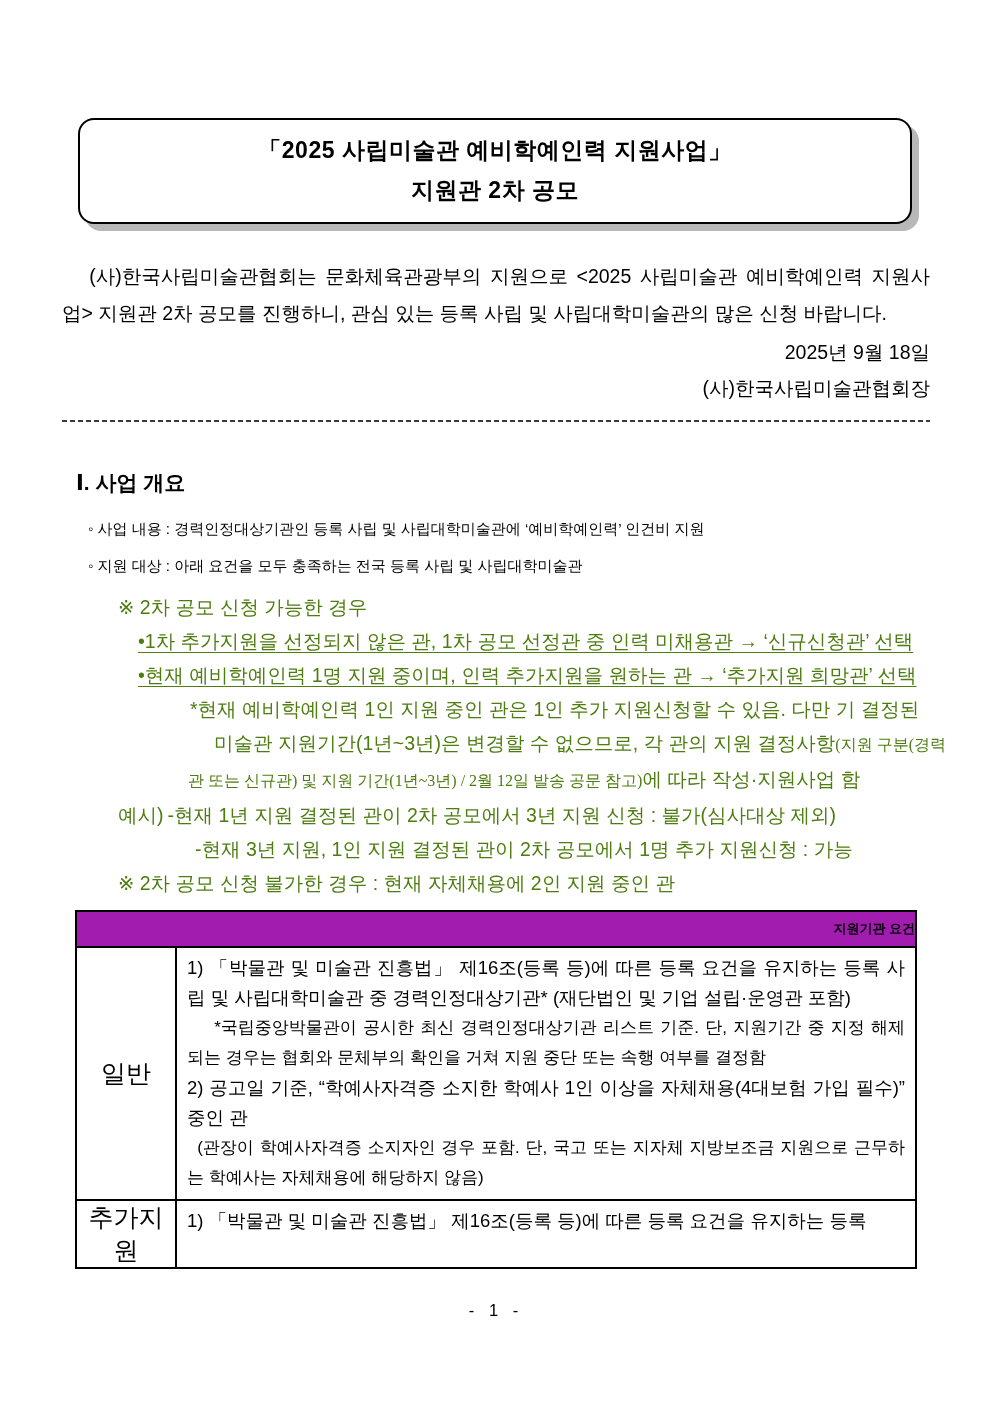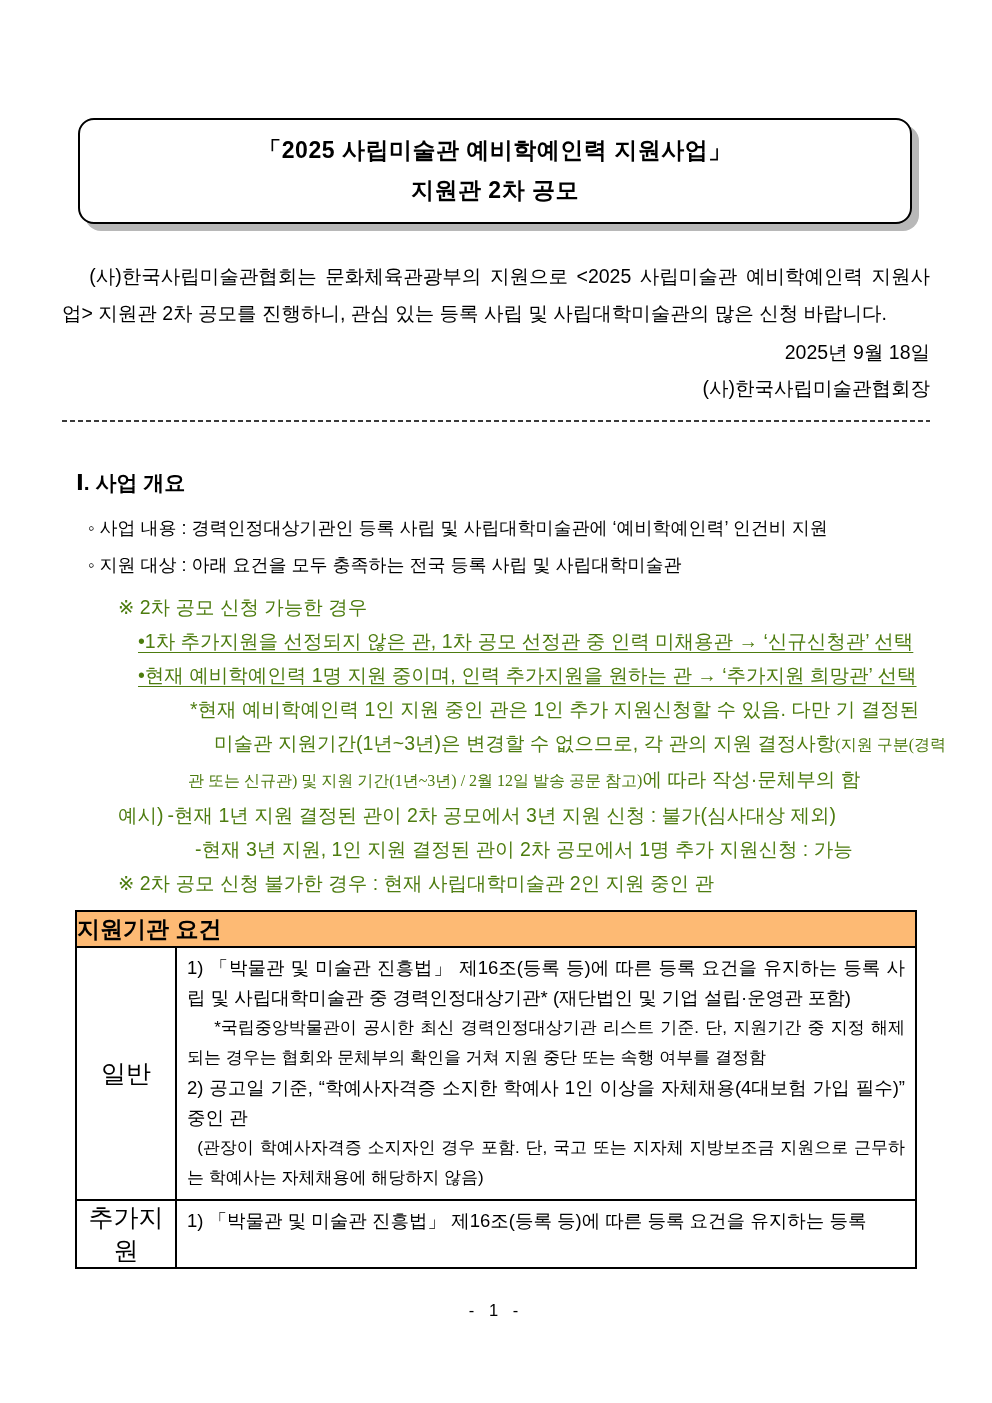--- a/index.html
+++ b/index.html
@@ -37,21 +37,21 @@
   .date-line { margin-top:2px; }
 
   .dashed-sep {
     margin-top:14px;
     height:2px;
     background:repeating-linear-gradient(90deg,#3a3a3a 0 5px,transparent 5px 8px);
   }
 
   
   .section-heading { margin:46px 0 8px 14px; font-size:21px; font-weight:bold; line-height:30px; }
-  .bullet-line { margin-top:0; margin-left:26px; font-size:18px; line-height:37px; white-space:nowrap; }
+  .bullet-line { margin-top:0; margin-left:26px; font-size:15px; line-height:37px; white-space:nowrap; }
   .bullets { margin-top:12px; }
 
   
   .blue-block { margin-top:6px; color:#4d7c0f; font-size:19.5px; }
   .blue-block .ln { line-height:34px; white-space:nowrap; }
   .ind-note   { margin-left:56px; }
   .ind-bullet { margin-left:76px; text-decoration:underline; text-underline-offset:4px; }
   .ind-d1 { margin-left:128px; }
   .ind-d2 { margin-left:152px; }
   .ind-d3 { margin-left:126px; }
@@ -64,23 +64,23 @@
   .req-table {
     margin:10px 13px 0 13px;
     width:842px;
     border-collapse:collapse;
     table-layout:fixed;
   }
   .req-table th, .req-table td {
     border:2px solid #000;
   }
   .req-table th {
-    background:#fdba74;
-    font-size:23px; font-weight:bold;
-    height:36px; text-align:left; vertical-align:middle;
+    background:#a21caf;
+    font-size:13px; font-weight:bold;
+    height:36px; text-align:right; vertical-align:middle;
   }
   .label-col { width:100px; }
   .label-cell {
     text-align:center; vertical-align:middle;
     font-size:25px;
   }
   .body-cell {
     padding:5px 10px 6px 10px;
     font-size:18.5px; line-height:30px;
     text-align:justify; word-break:break-all;
@@ -123,24 +123,24 @@
       <div class="bullet-line">◦ 사업 내용 : 경력인정대상기관인 등록 사립 및 사립대학미술관에 ‘예비학예인력’ 인건비 지원</div>
       <div class="bullet-line">◦ 지원 대상 : 아래 요건을 모두 충족하는 전국 등록 사립 및 사립대학미술관</div>
     </div>
 
     <div class="blue-block">
       <div class="ln ind-note">※ 2차 공모 신청 가능한 경우</div>
       <div class="ln ind-bullet">•1차 추가지원을 선정되지 않은 관, 1차 공모 선정관 중 인력 미채용관 → ‘신규신청관’ 선택</div>
       <div class="ln ind-bullet">•현재 예비학예인력 1명 지원 중이며, 인력 추가지원을 원하는 관  → ‘추가지원 희망관’ 선택</div>
       <div class="ln ind-d1"><span>*현재 예비학예인력 1인 지원 중인 관은 1인 추가 지원신청할 수 있음. 다만 기 결정된</span></div>
       <div class="ln ind-d2"><span>미술관 지원기간(1년~3년)은 변경할 수 없으므로, 각 관의 지원 결정사항</span><span class="small-seg">(지원 구분(경력</span></div>
-      <div class="ln ind-d3"><span class="small-seg">관 또는 신규관) 및 지원 기간(1년~3년) / 2월 12일 발송 공문 참고)</span><span>에 따라 작성·문체부의 함</span></div>
+      <div class="ln ind-d3"><span class="small-seg">관 또는 신규관) 및 지원 기간(1년~3년) / 2월 12일 발송 공문 참고)</span><span>에 따라 작성·지원사업 함</span></div>
       <div class="ln ind-ex1"><span class="ex-label">예시)</span><span>-현재 1년 지원 결정된 관이 2차 공모에서 3년 지원 신청 : 불가(심사대상 제외)</span></div>
       <div class="ln ind-ex">-현재 3년 지원, 1인 지원 결정된 관이 2차 공모에서 1명 추가 지원신청 : 가능</div>
-      <div class="ln ind-note">※ 2차 공모 신청 불가한 경우 : 현재 사립대학미술관 2인 지원 중인 관</div>
+      <div class="ln ind-note">※ 2차 공모 신청 불가한 경우 : 현재 자체채용에 2인 지원 중인 관</div>
     </div>
 
     <table class="req-table">
       <colgroup>
           <col class="label-col">
           <col>
         </colgroup>
       <thead>
         <tr>
           <th colspan="2">지원기관 요건</th>

